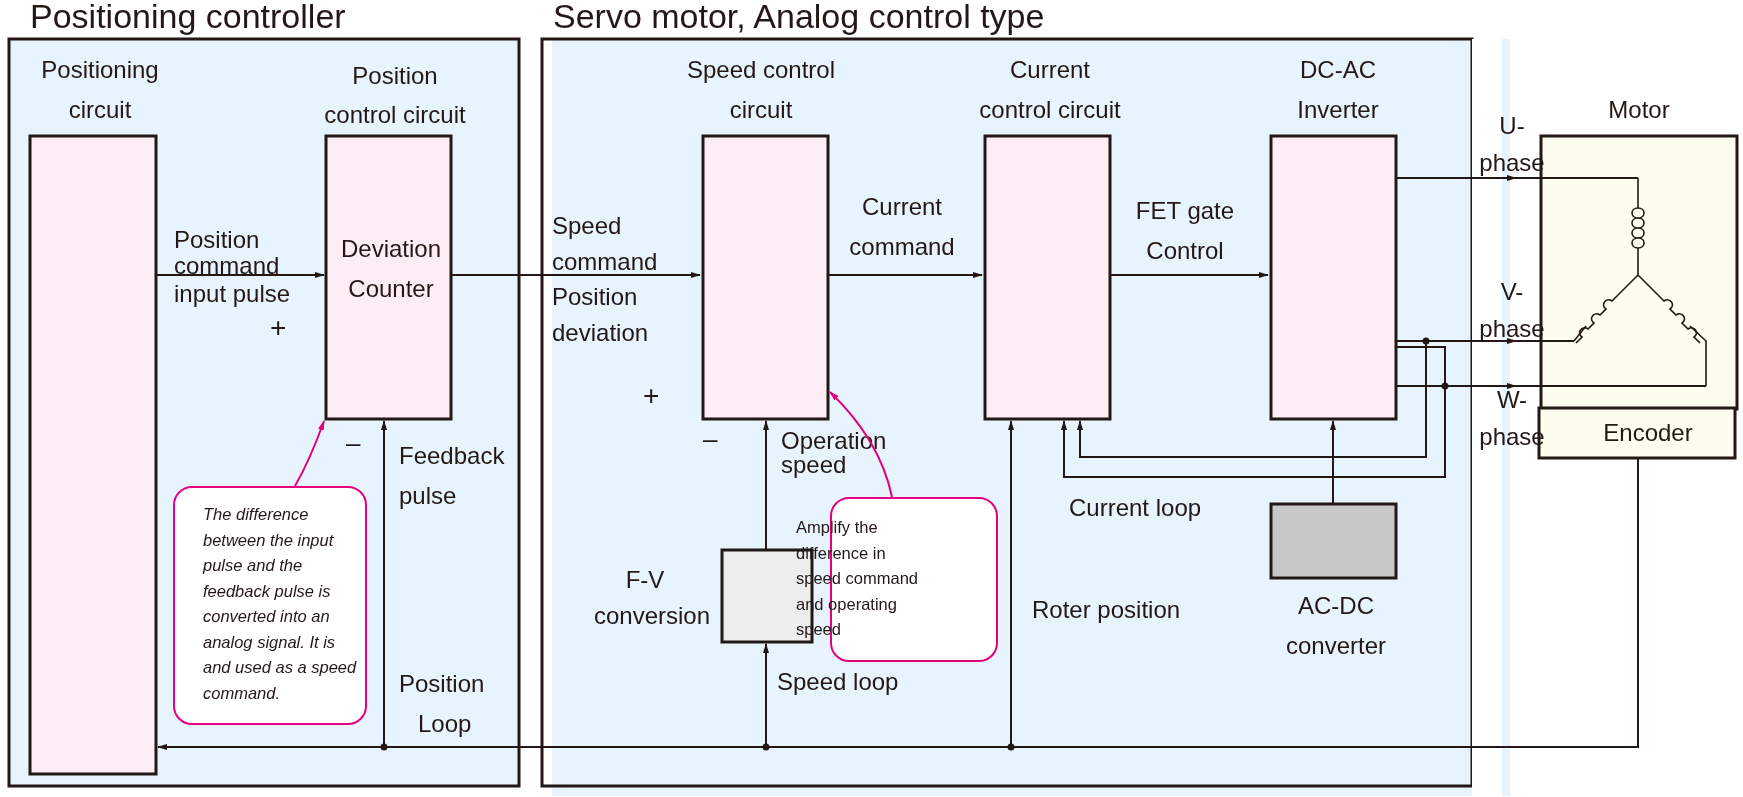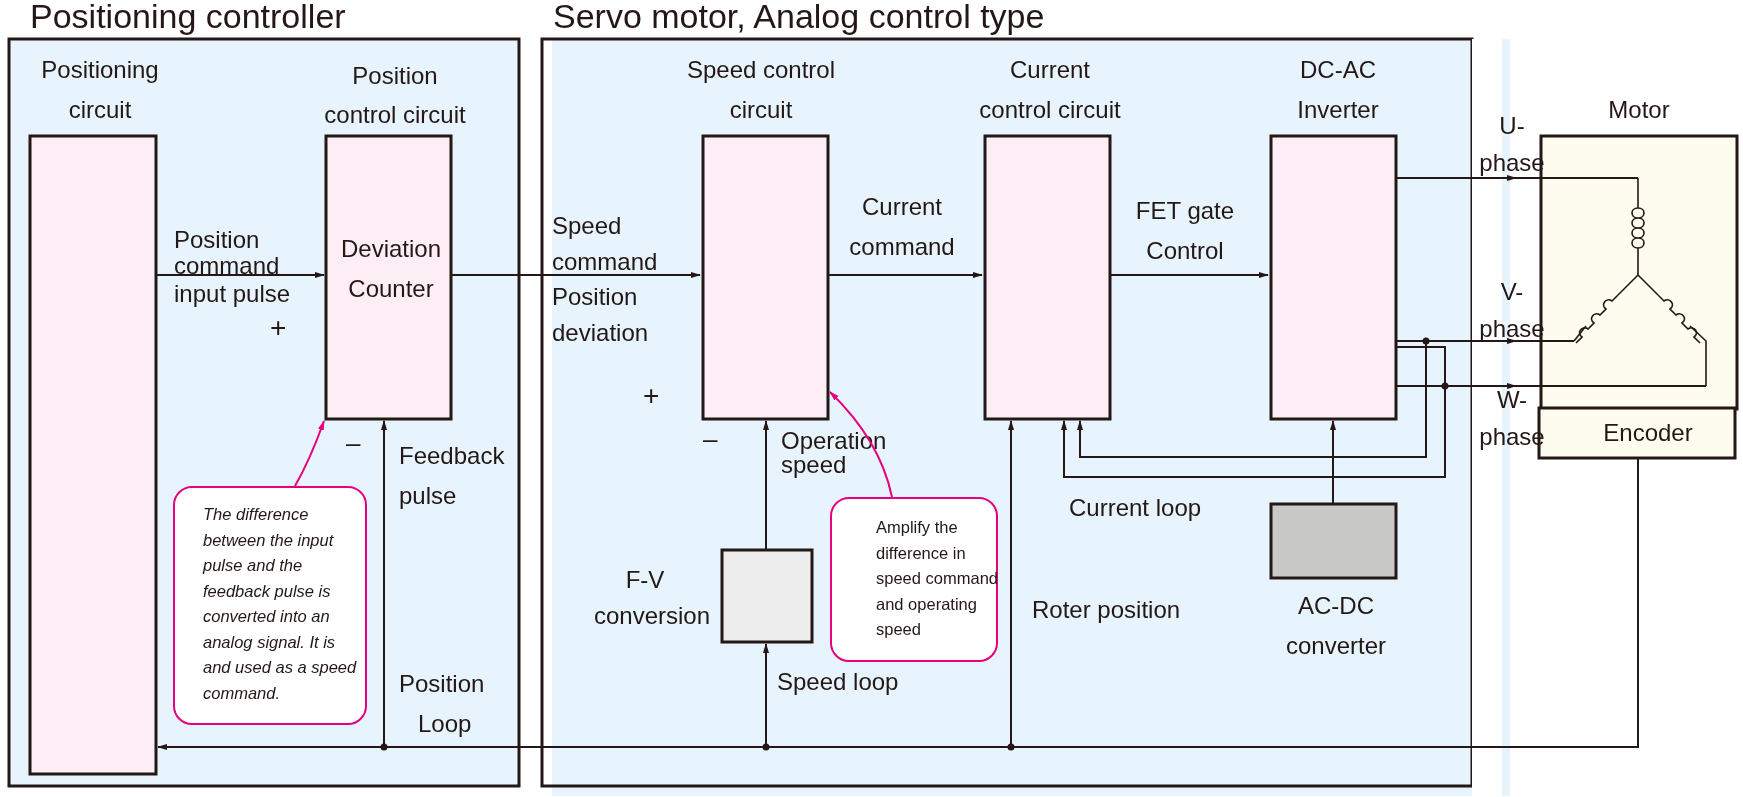--- a/index.html
+++ b/index.html
@@ -151,17 +151,17 @@
 </svg>
 
 <div class="callout-text" style="left:203px; top:502px;font-style:italic;">The difference
 between the input
 pulse and the
 feedback pulse is
 converted into an
 analog signal. It is
 and used as a speed
 command.</div>
-<div class="callout-text" style="left:876px; top:515px;">Amplify the
+<div class="callout-text" style="left:796px; top:515px;">Amplify the
 difference in
 speed command
 and operating
 speed</div>
 
 </body></html>

